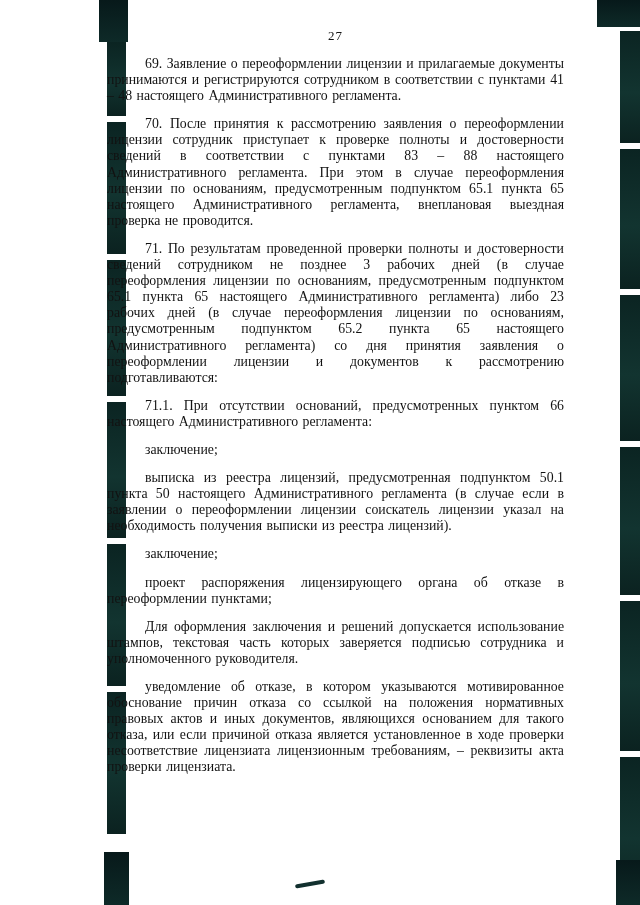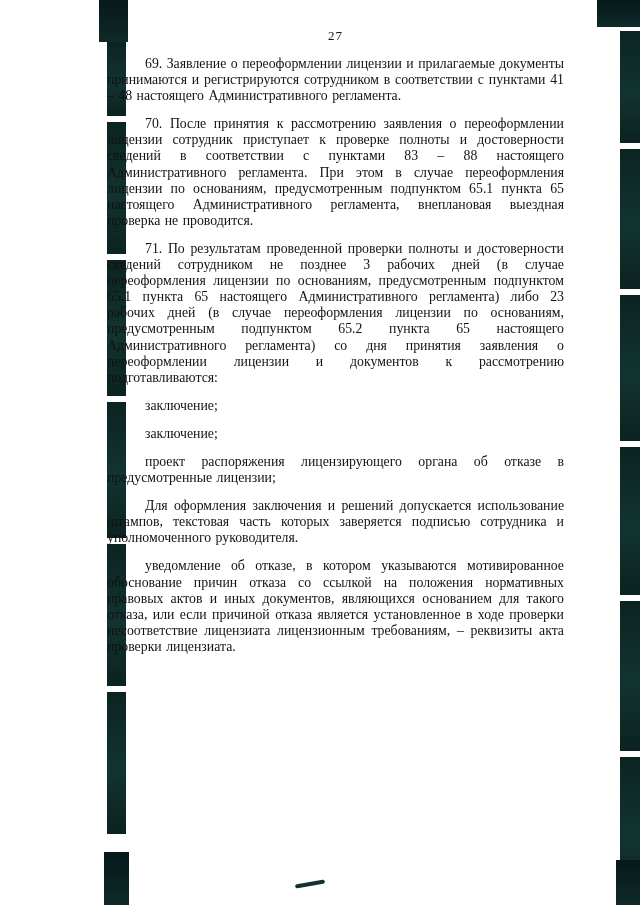--- a/index.html
+++ b/index.html
@@ -80,20 +80,22 @@
   <div class="seg corner" style="left:616px; top:860px; width:24px; height:45px;"></div>
 
   <div class="scan-mark"></div>
 
   <div class="content">
     <div class="page-number">27</div>
 
     <p class="para">69. Заявление о переоформлении лицензии и прилагаемые документы принимаются и регистрируются сотрудником в соответствии с пунктами 41 – 48 настоящего Административного регламента.</p>
     <p class="para">70. После принятия к рассмотрению заявления о переоформлении лицензии сотрудник приступает к проверке полноты и достоверности сведений в соответствии с пунктами 83 – 88 настоящего Административного регламента. При этом в случае переоформления лицензии по основаниям, предусмотренным подпунктом 65.1 пункта 65 настоящего Административного регламента, внеплановая выездная проверка не проводится.</p>
     <p class="para">71. По результатам проведенной проверки полноты и достоверности сведений сотрудником не позднее 3 рабочих дней (в случае переоформления лицензии по основаниям, предусмотренным подпунктом 65.1 пункта 65 настоящего Административного регламента) либо 23 рабочих дней (в случае переоформления лицензии по основаниям, предусмотренным подпунктом 65.2 пункта 65 настоящего Административного регламента) со дня принятия заявления о переоформлении лицензии и документов к рассмотрению подготавливаются:</p>
+    <p class="para">71.1. При отсутствии оснований, предусмотренных пунктом 66 настоящего Административного регламента:</p>
     <p class="para">заключение;</p>
+    <p class="para">выписка из реестра лицензий, предусмотренная подпунктом 50.1 пункта 50 настоящего Административного регламента (в случае если в заявлении о переоформлении лицензии соискатель лицензии указал на необходимость получения выписки из реестра лицензий).</p>
     <p class="para">заключение;</p>
-    <p class="para">проект распоряжения лицензирующего органа об отказе в предусмотренные лицензии;</p>
+    <p class="para">проект распоряжения лицензирующего органа об отказе в переоформлении пунктами;</p>
     <p class="para">Для оформления заключения и решений допускается использование штампов, текстовая часть которых заверяется подписью сотрудника и уполномоченного руководителя.</p>
     <p class="para">уведомление об отказе, в котором указываются мотивированное обоснование причин отказа со ссылкой на положения нормативных правовых актов и иных документов, являющихся основанием для такого отказа, или если причиной отказа является установленное в ходе проверки несоответствие лицензиата лицензионным требованиям, – реквизиты акта проверки лицензиата.</p>
   </div>
 
 </div>
 
 </body></html>

